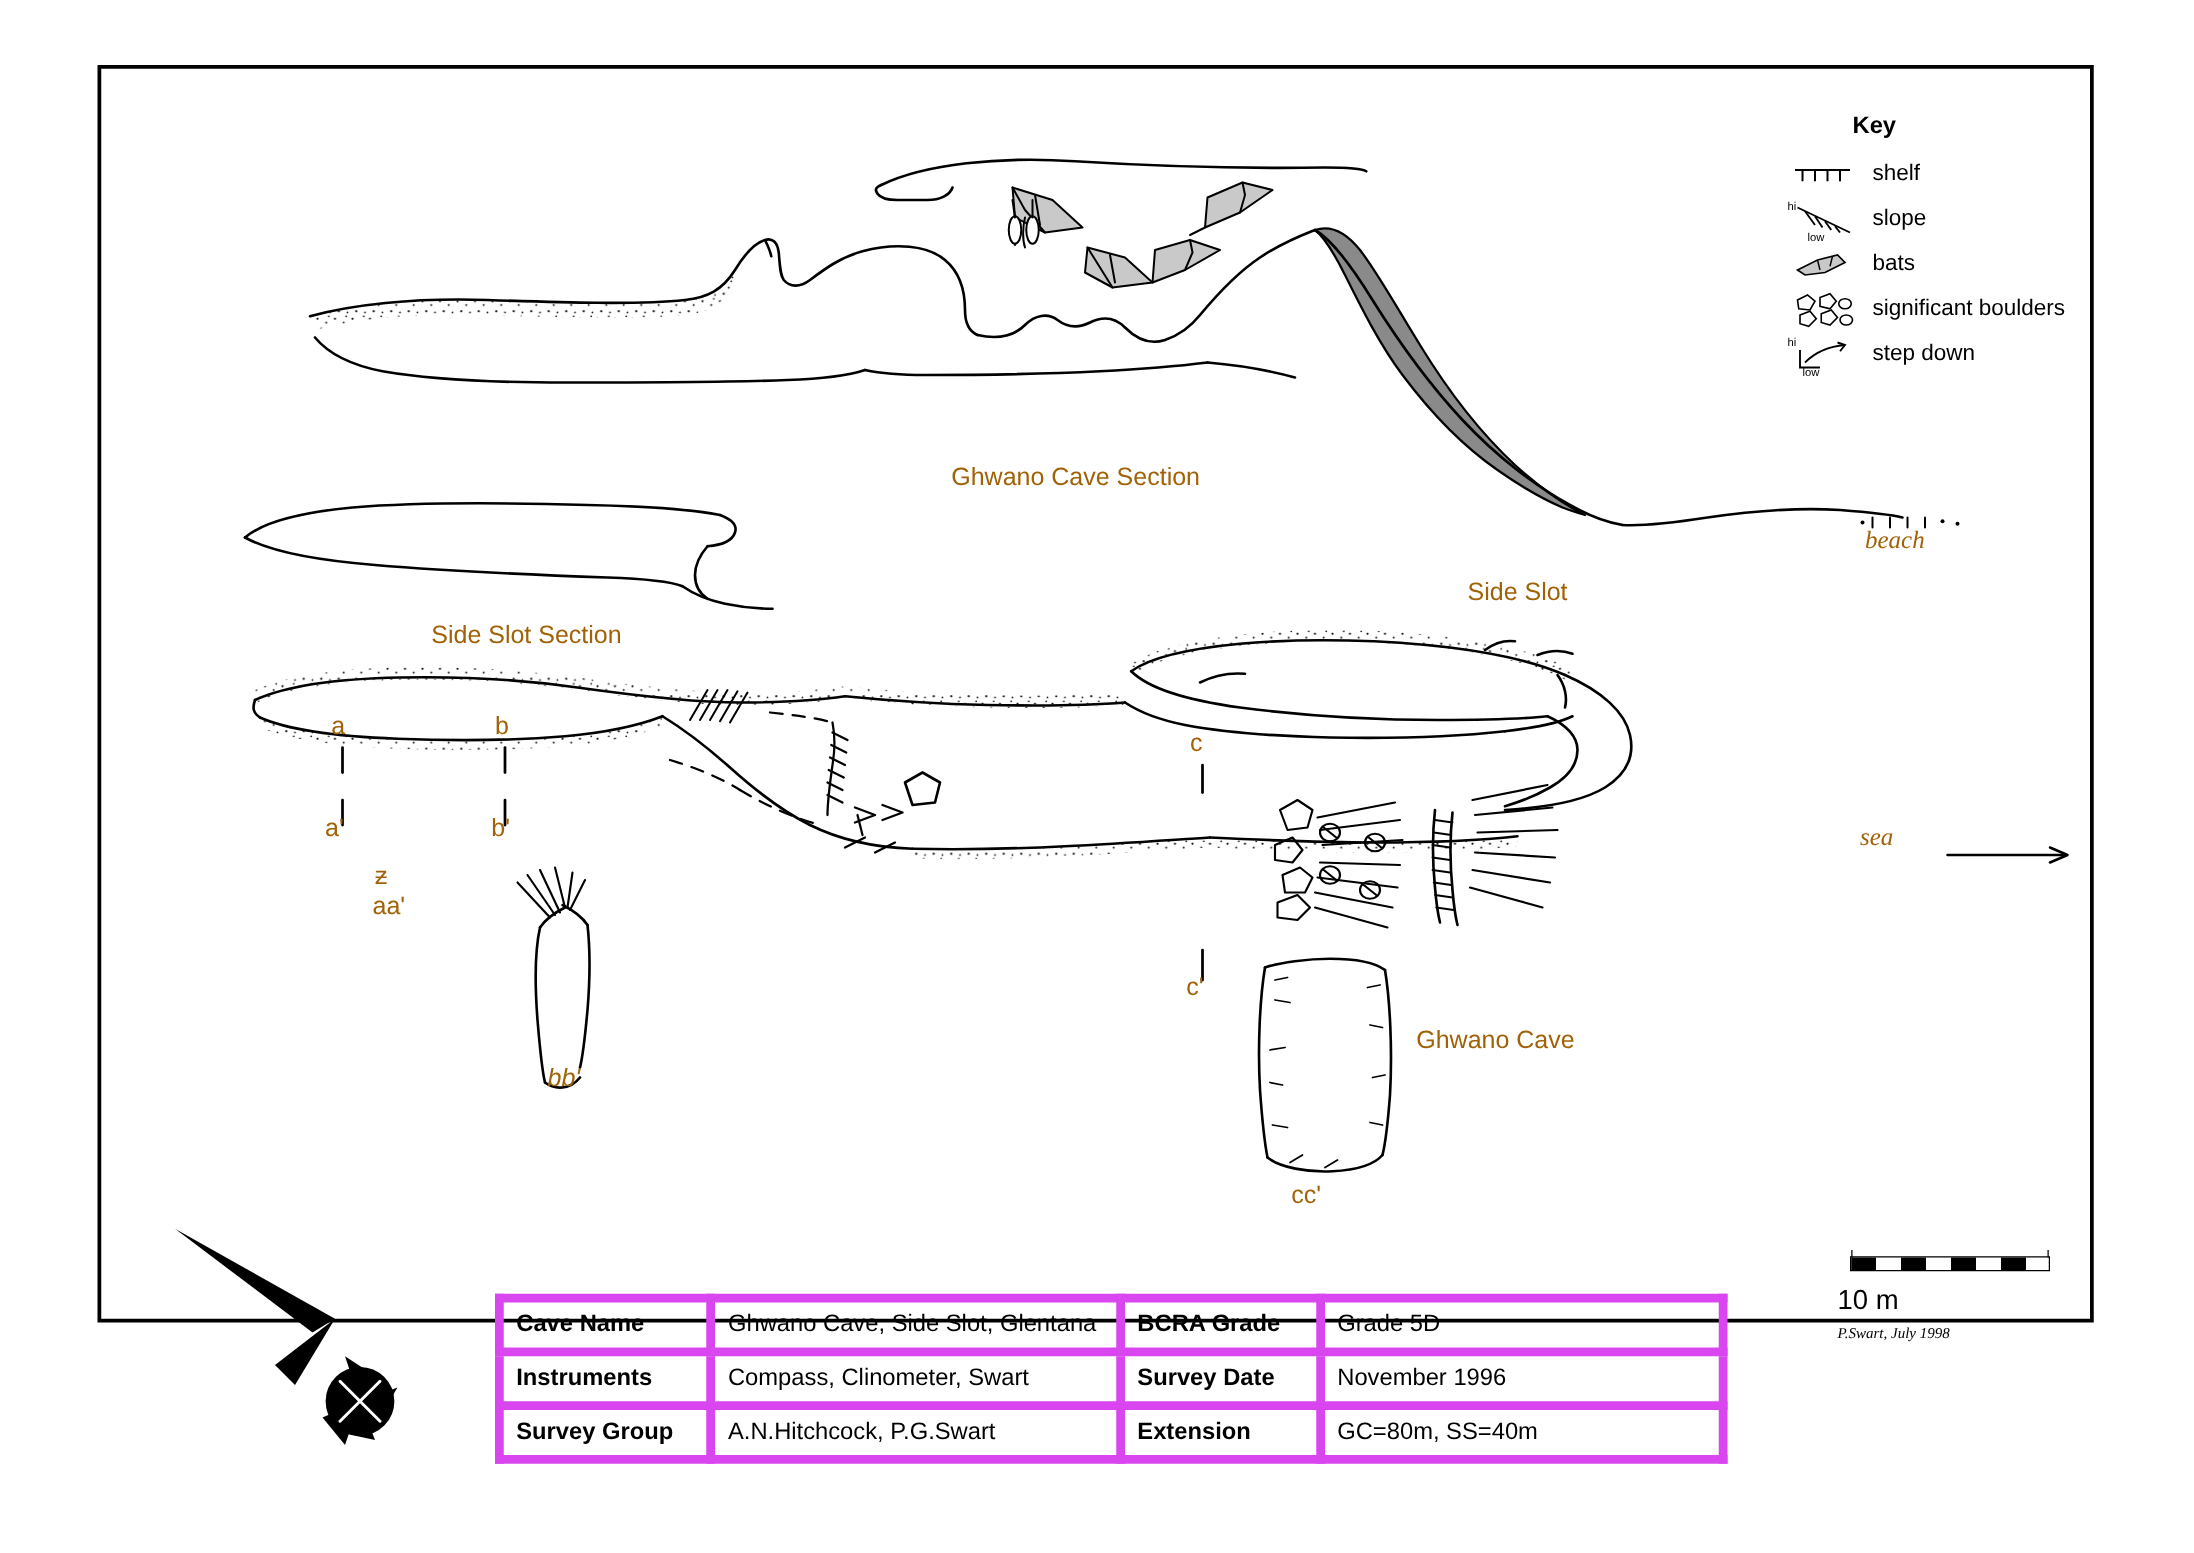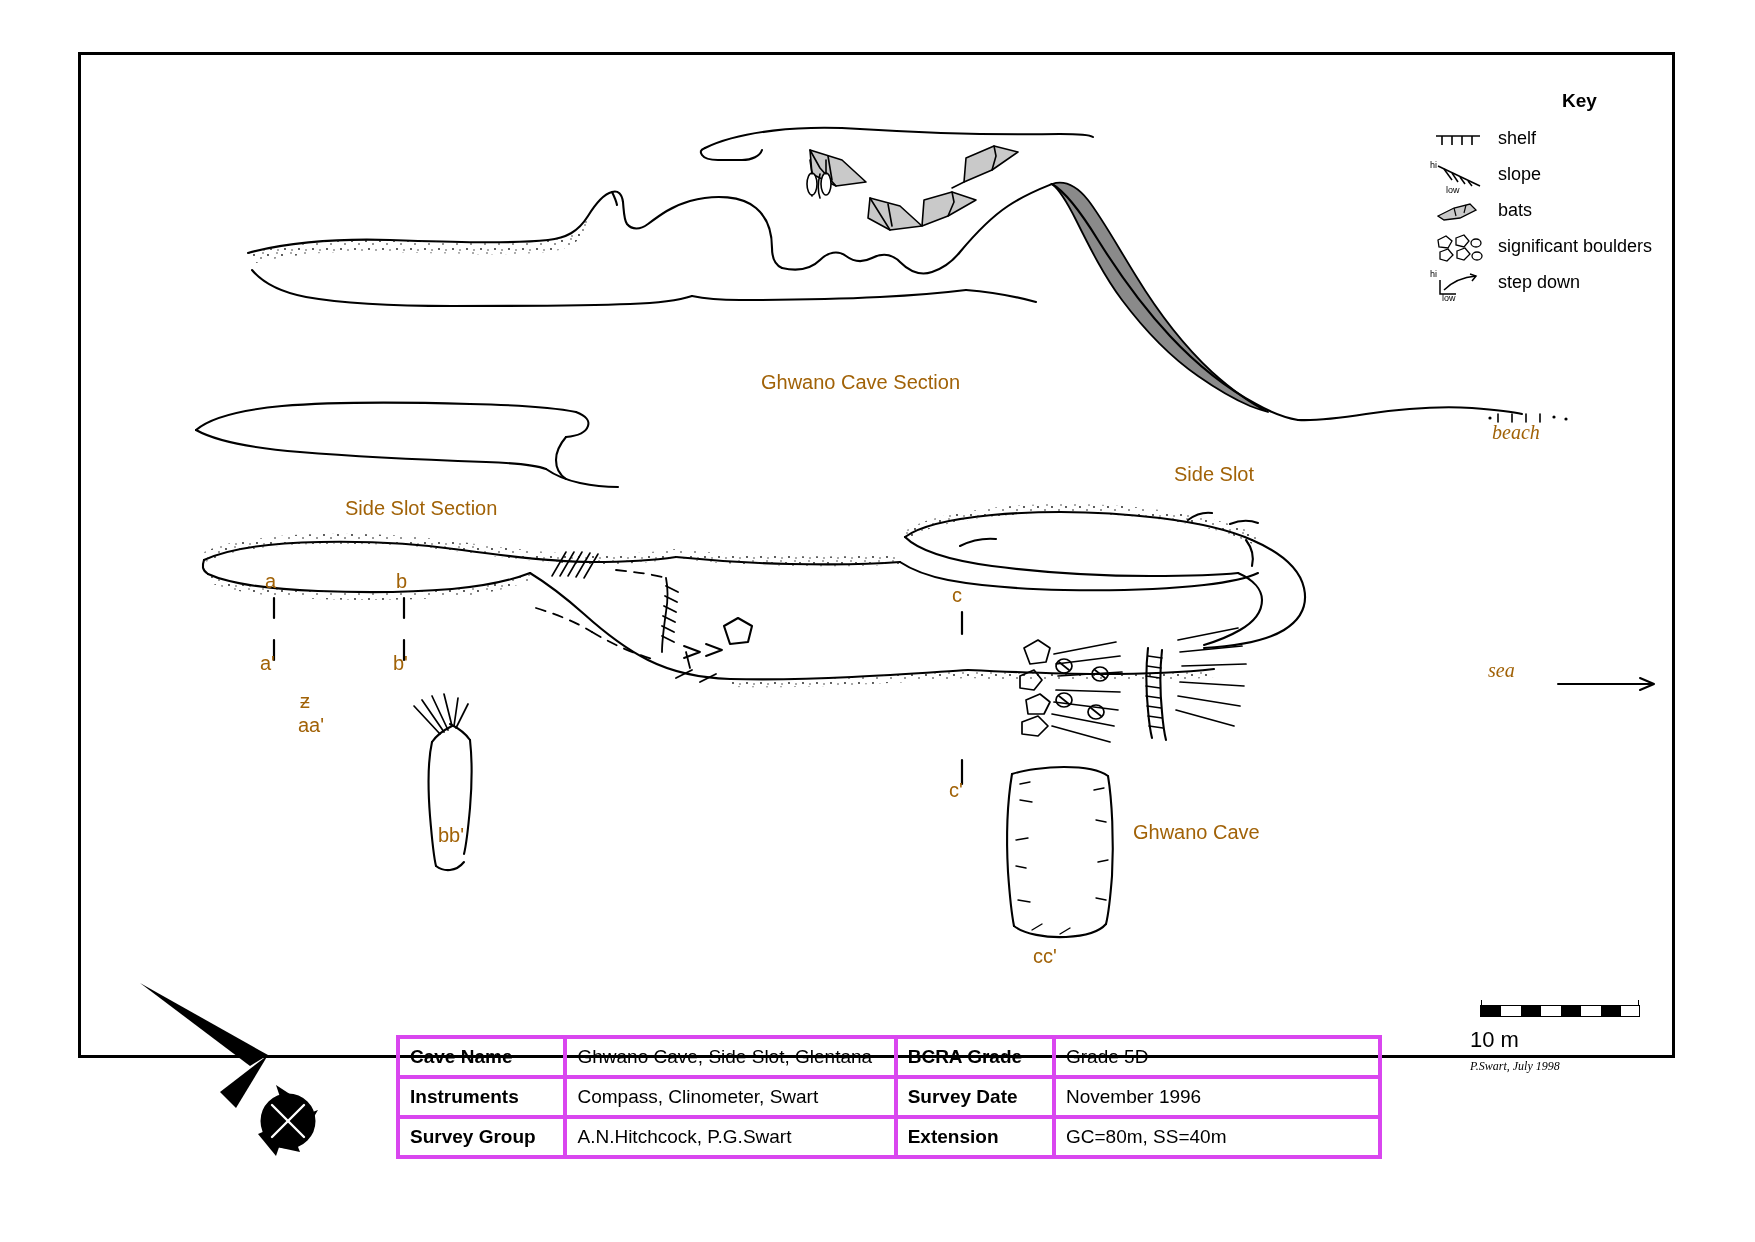--- a/index.html
+++ b/index.html
@@ -46,21 +46,21 @@
   
   #info-table {
     position: absolute;
     left: 396px;
     top: 1035px;
     width: 986px;
     border-collapse: collapse;
     font-size: 19px;
   }
   #info-table td {
-    border: 4px solid #d946ef;
+    border: 7px solid #d946ef;
     padding: 5px 10px;
     height: 26px;
     color: #000;
   }
   #info-table td.hdr {
     font-weight: bold;
     width: 148px;
   }
   #info-table td.val-a { width: 330px; }
   #info-table td.hdr-b { font-weight: bold; width: 140px; }
@@ -69,23 +69,22 @@
   
   #key {
     position: absolute;
     left: 1430px;
     top: 90px;
     width: 230px;
   }
   #key .key-title {
     font-weight: bold;
     font-size: 19px;
-    margin-left: 69px;
+    margin-left: 52px;
     margin-bottom: 12px;
-    text-align: center;
   }
   #key .key-row {
     position: relative;
     height: 36px;
   }
   #key .key-row .key-label {
     position: absolute;
     left: 68px;
     top: 4px;
     font-size: 18px;
@@ -437,21 +436,21 @@
   <div class="lbl lbl-20" style="left:1174px; top:463px;">Side Slot</div>
   <div class="lbl lbl-20" style="left:1133px; top:821px;">Ghwano  Cave</div>
   <div class="lbl lbl-20 serif-italic" style="left:1492px; top:421px;">beach</div>
   <div class="lbl lbl-20 serif-italic" style="left:1488px; top:659px;">sea</div>
 
   <div class="lbl lbl-20" style="left:265px; top:570px;">a</div>
   <div class="lbl lbl-20" style="left:260px; top:652px;">a'</div>
   <div class="lbl lbl-20" style="left:298px; top:714px;">aa'</div>
   <div class="lbl lbl-20" style="left:396px; top:570px;">b</div>
   <div class="lbl lbl-20" style="left:393px; top:652px;">b'</div>
-  <div class="lbl lbl-20" style="left:438px; top:824px;">bb'</div>
+  <div class="lbl lbl-20" style="left:438px; top:852px;font-style:italic;">bb'</div>
   <div class="lbl lbl-20" style="left:952px; top:584px;">c</div>
   <div class="lbl lbl-20" style="left:949px; top:779px;">c'</div>
   <div class="lbl lbl-20" style="left:1033px; top:945px;text-align:center;">cc'</div>
 
   <div class="lbl lbl-20" style="left:300px; top:690px;">ƶ</div>
 
   <div id="key">
     <div class="key-title">Key</div>
 
     <div class="key-row">

